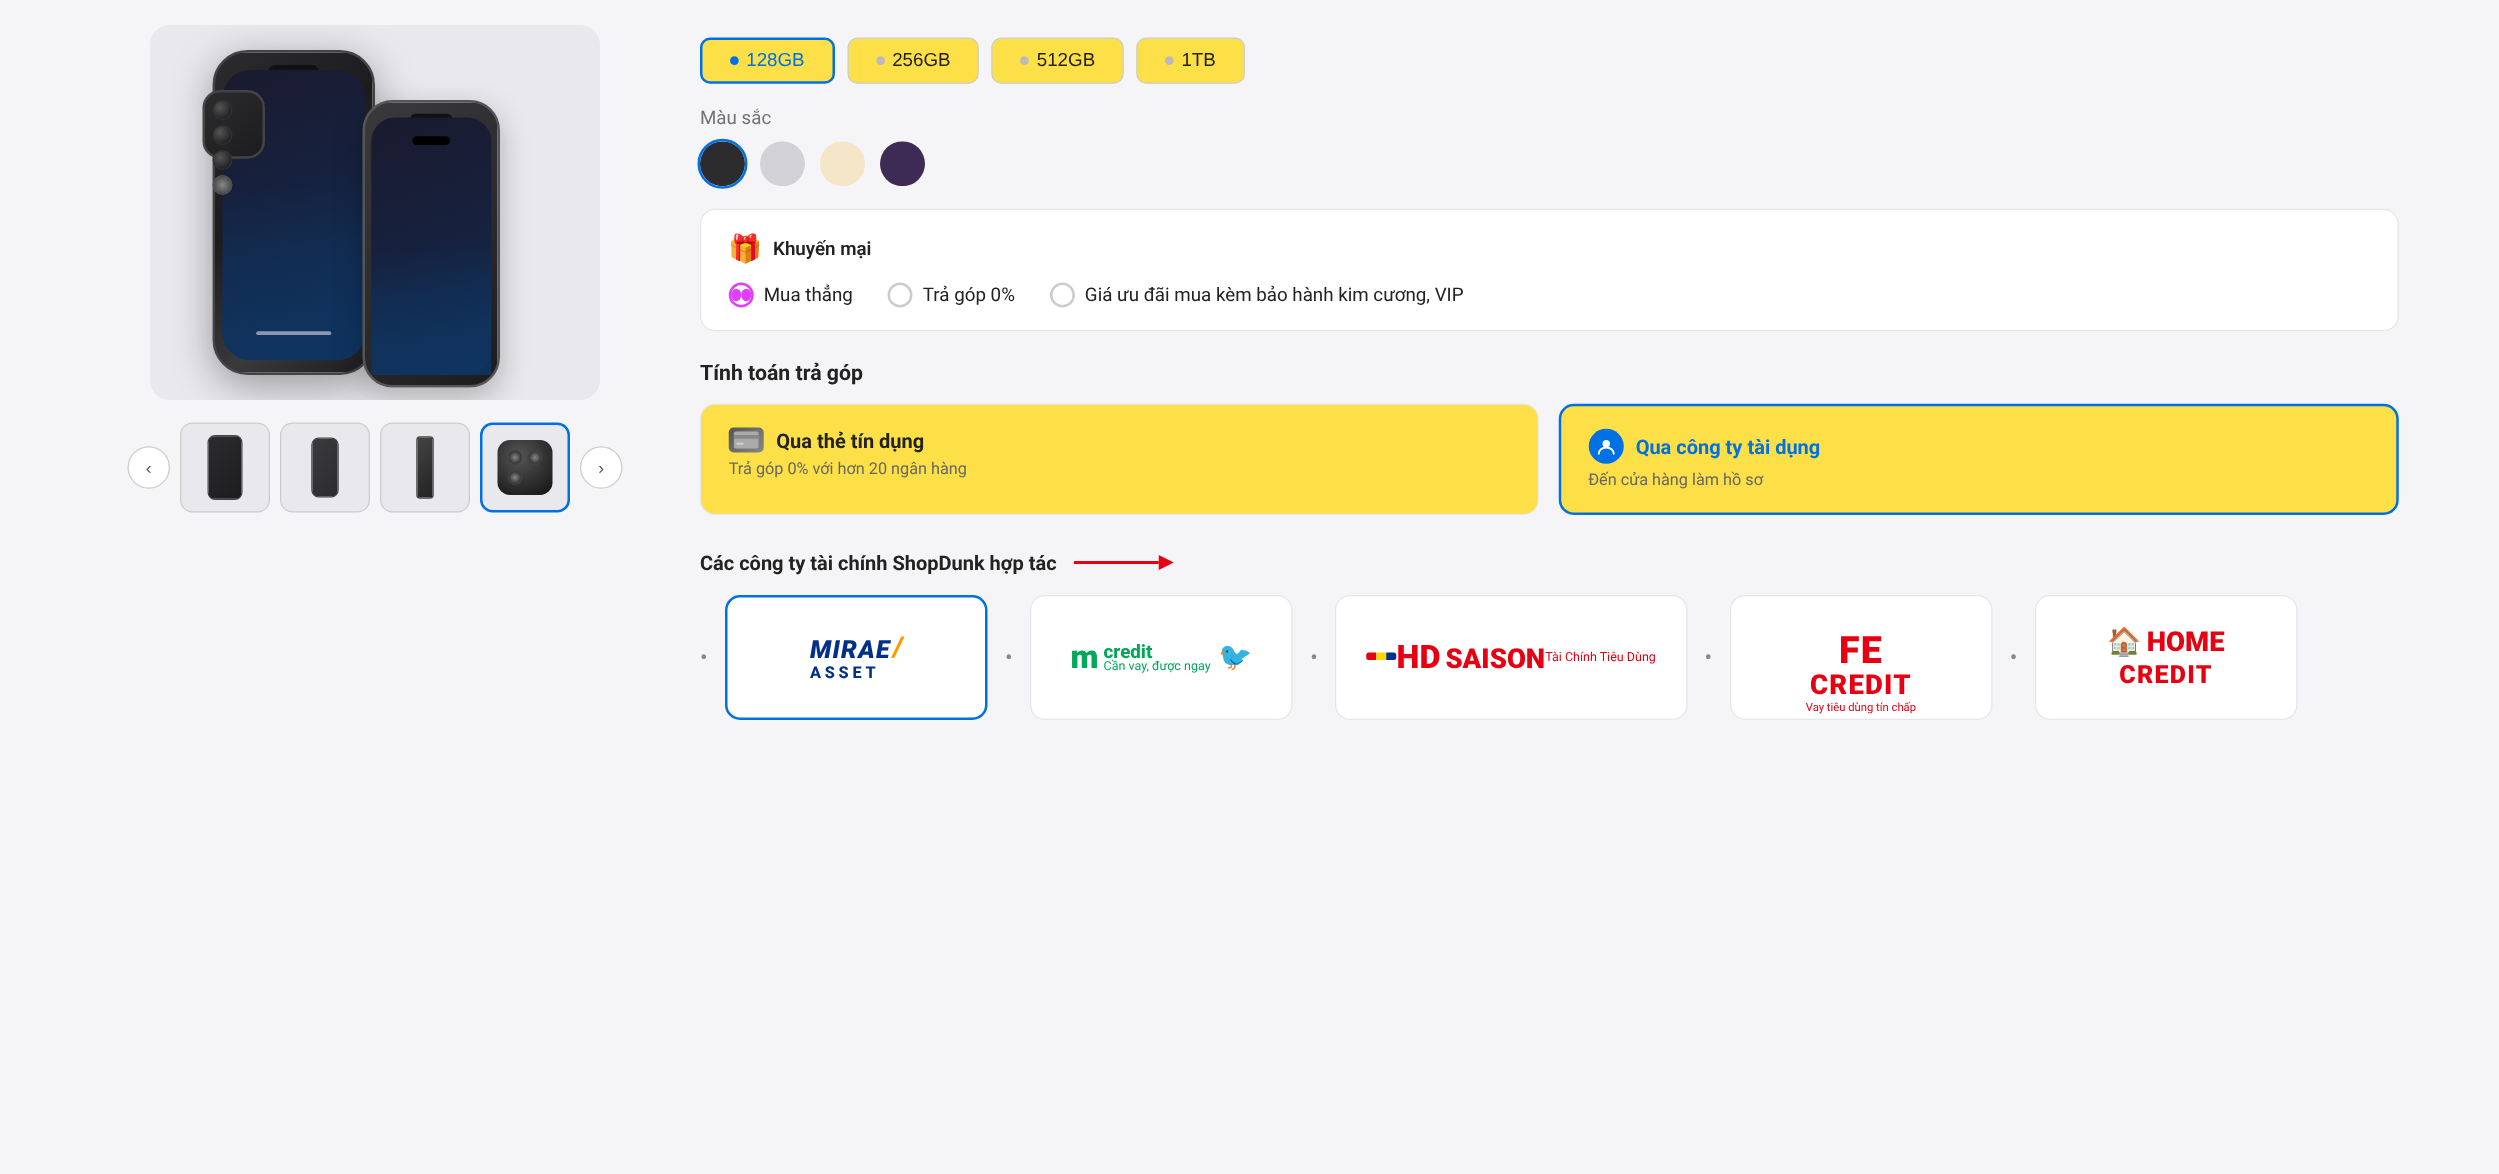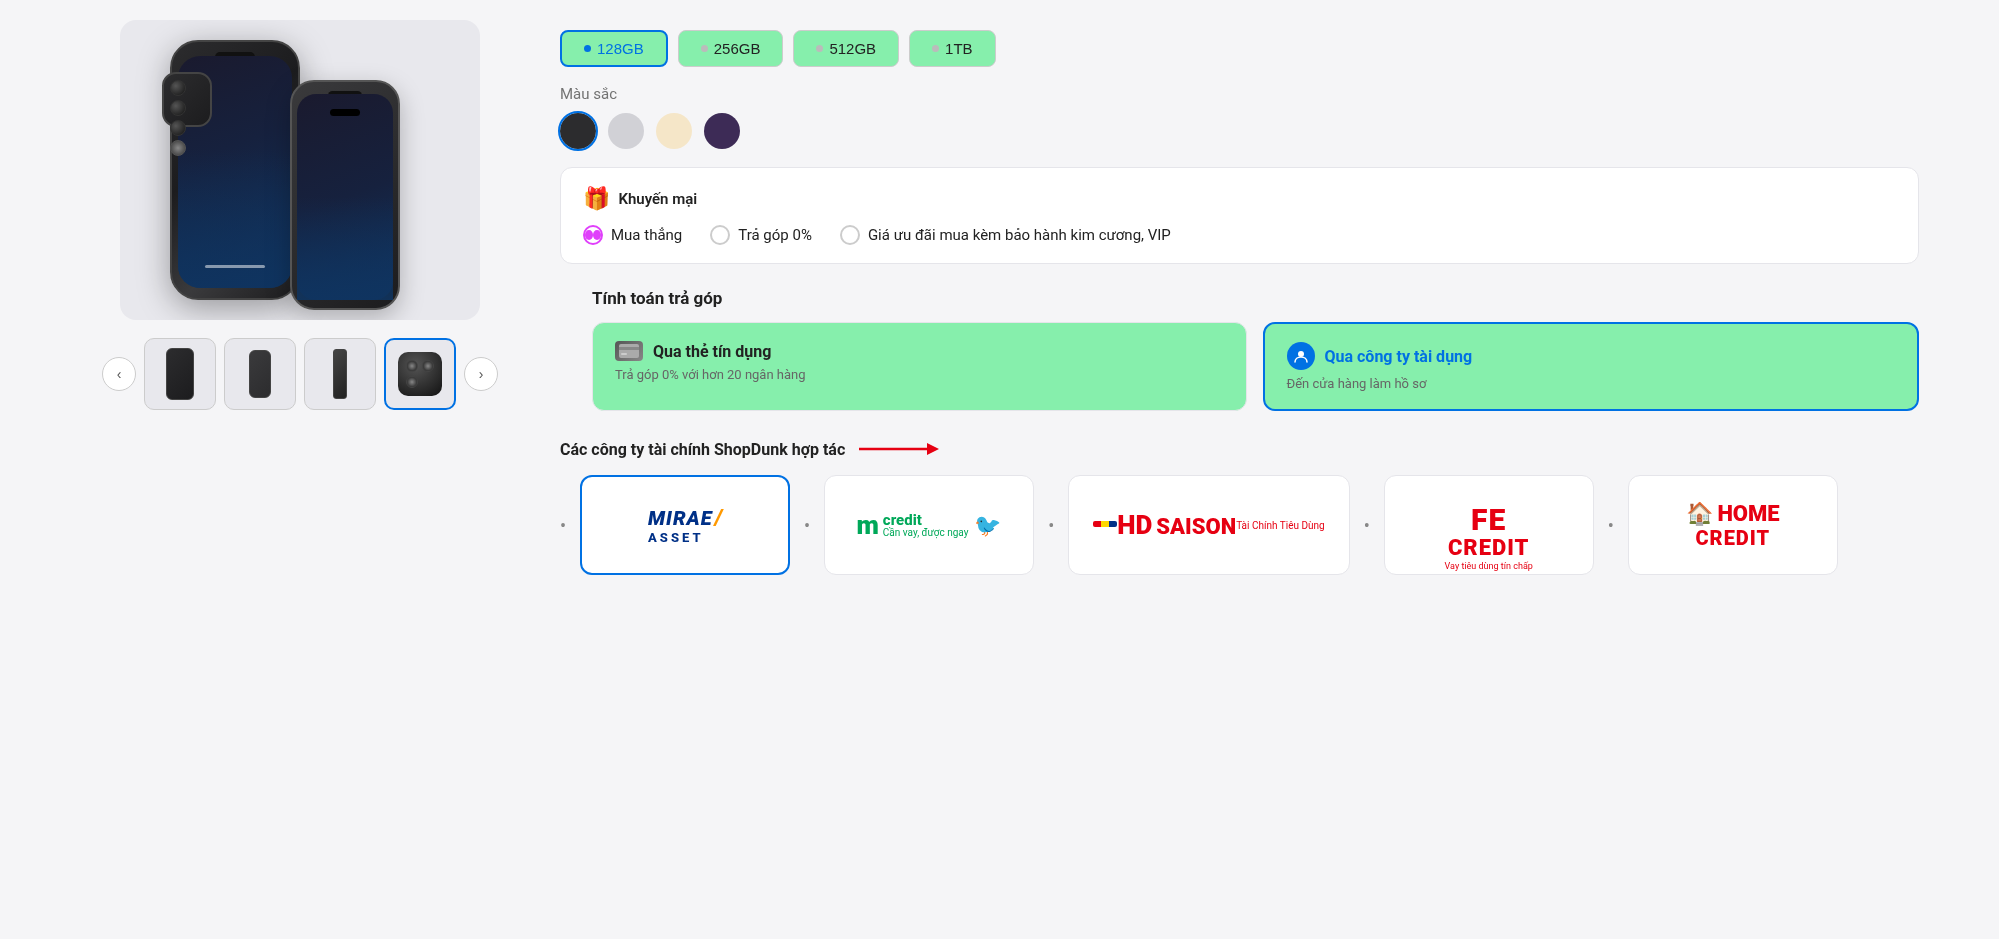--- a/index.html
+++ b/index.html
@@ -204,21 +204,21 @@
       margin-bottom: 18px;
       flex-wrap: wrap;
     }
     .storage-btn {
       display: flex;
       align-items: center;
       gap: 6px;
       padding: 8px 22px;
       border-radius: 8px;
       border: 1.5px solid #ccc;
-      background: #86efac;
+      background: #fde047;
       font-size: 15px;
       cursor: pointer;
       color: #222;
     }
     .storage-btn.active {
       border: 2px solid #0071e3;
       color: #0071e3;
     }
     .storage-btn .dot {
       width: 7px;
@@ -301,36 +301,35 @@
     .radio-circle.active::after {
       content: '';
       width: 10px;
       height: 10px;
       border-radius: 50%;
       background: #e040fb;
     }
     
     .installment-section {
       padding: 0 0 18px 0;
-      margin-left: 32px;
     }
     .installment-title {
       font-size: 17px;
       font-weight: 700;
       margin-bottom: 14px;
     }
     .installment-cards {
       display: flex;
       gap: 16px;
       flex-wrap: wrap;
     }
     .installment-card {
       flex: 1;
       min-width: 280px;
-      background: #86efac;
+      background: #fde047;
       border-radius: 12px;
       border: 1.5px solid #e5e5ea;
       padding: 18px 22px;
       cursor: pointer;
       transition: border-color 0.15s;
     }
     .installment-card.active {
       border: 2px solid #0071e3;
     }
     .installment-card-header {

